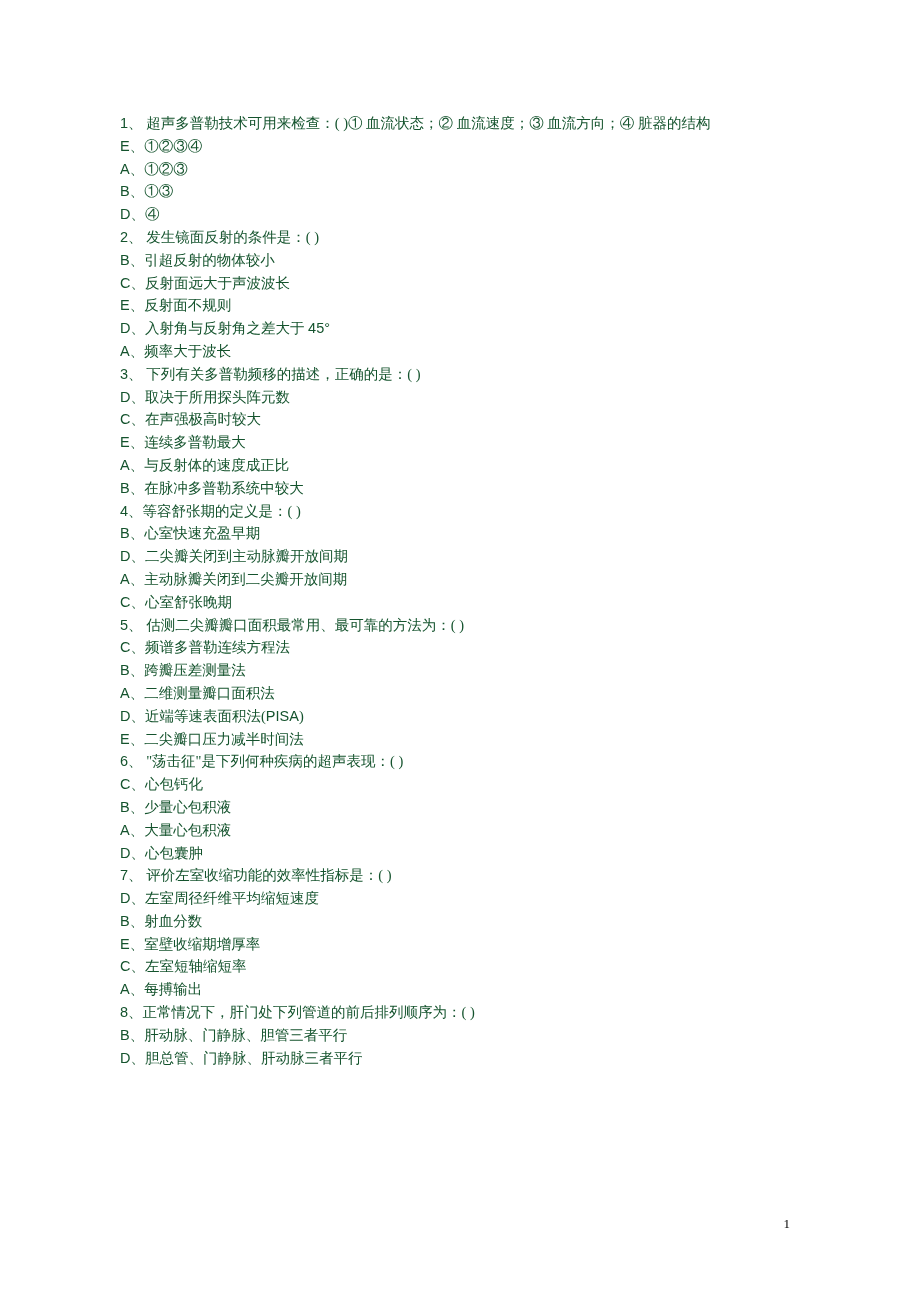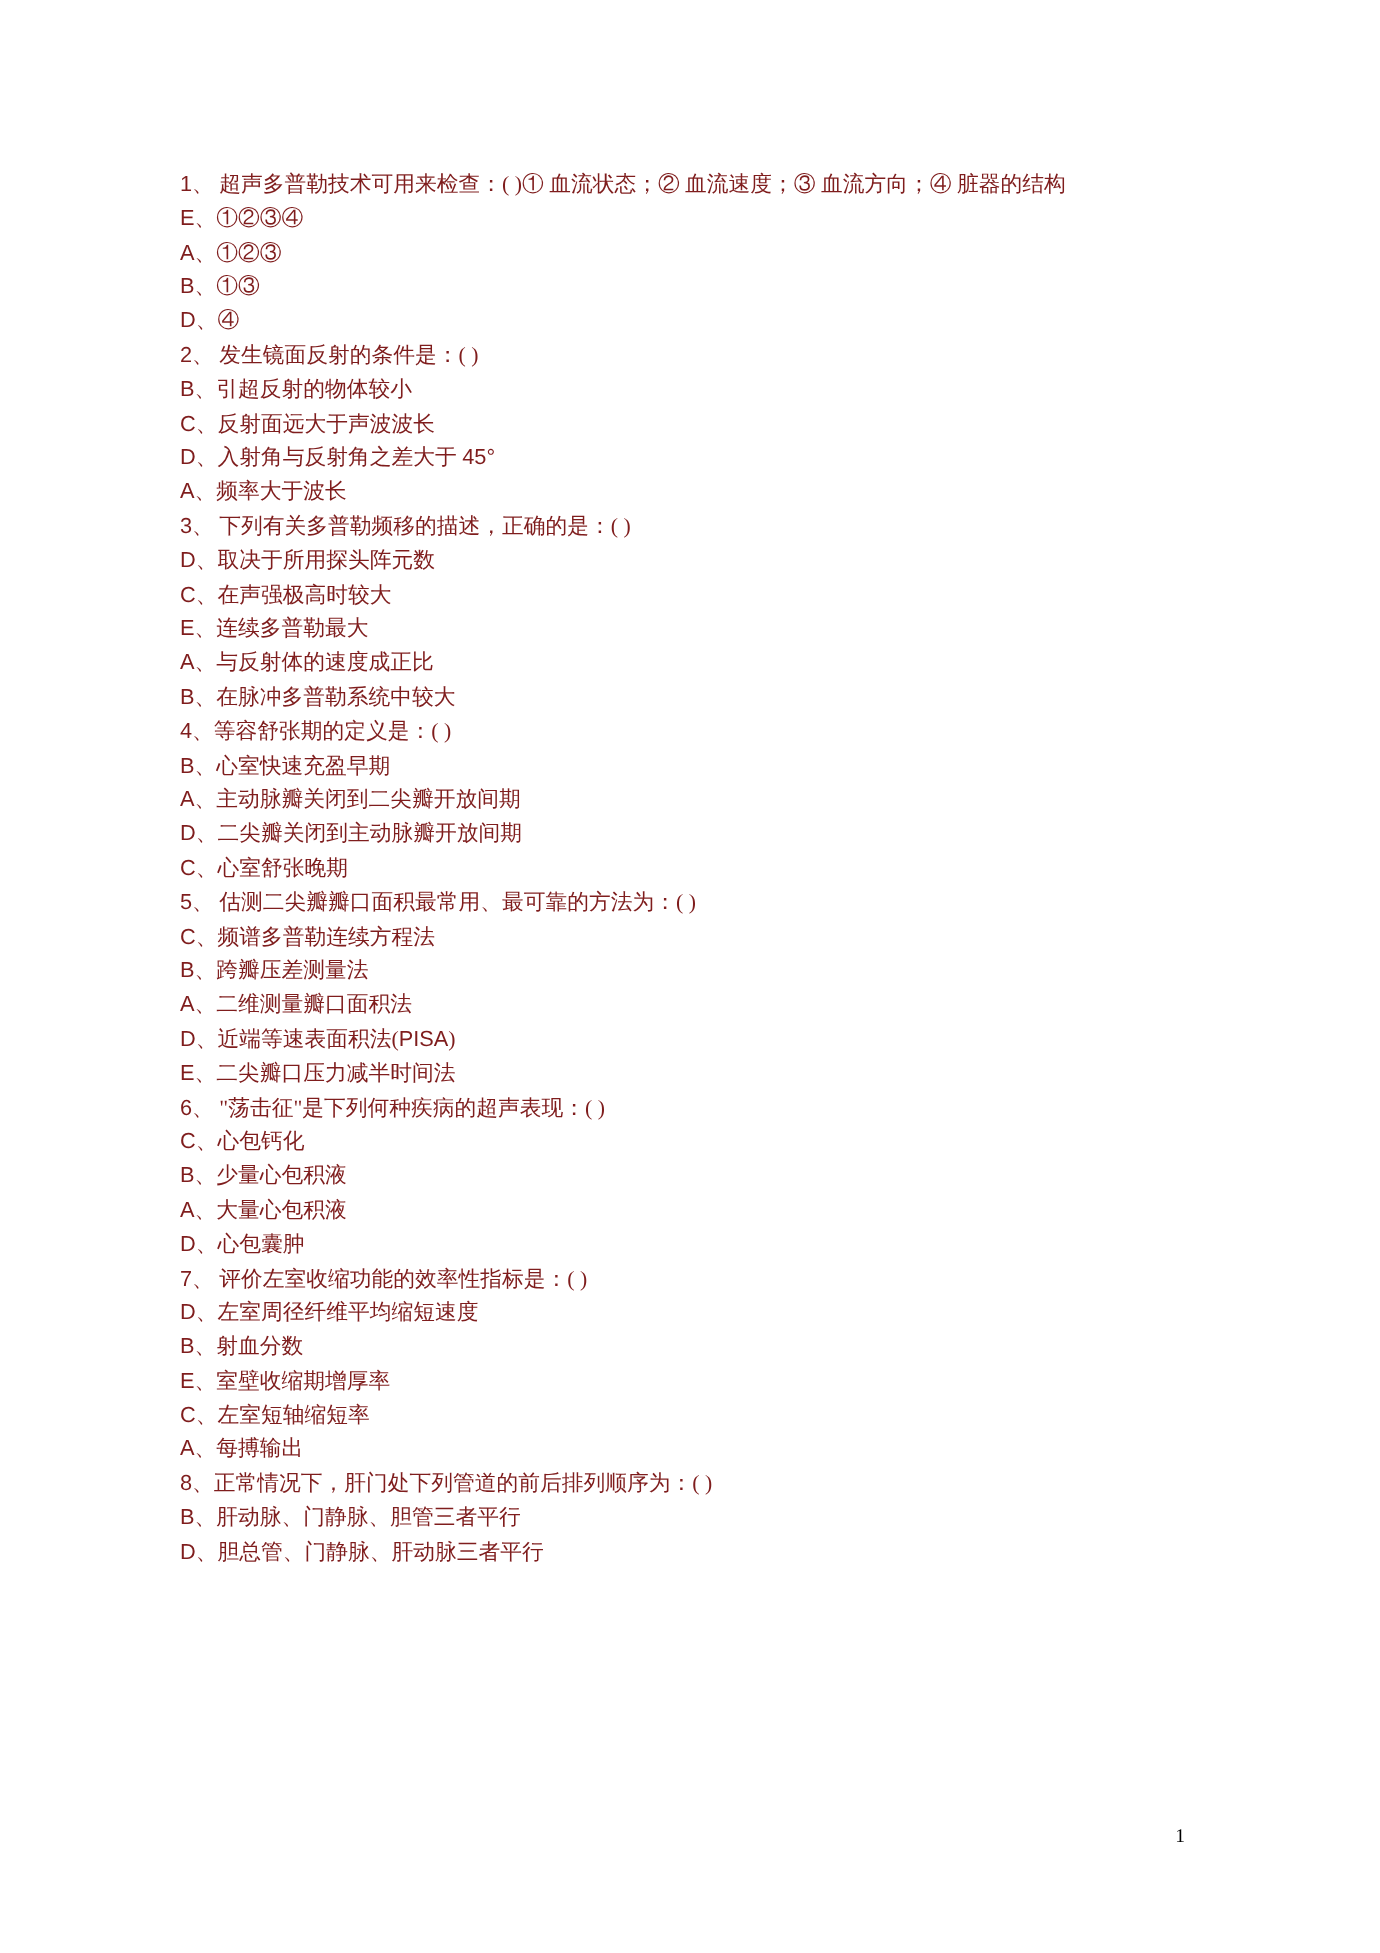--- a/index.html
+++ b/index.html
@@ -8,21 +8,21 @@
     background: #ffffff;
     font-family: "SimSun", "宋体", serif;
     width: 920px;
     height: 1302px;
     position: relative;
   }
   .page {
     padding: 112px 120px 0 120px;
     font-size: 14.5px;
     line-height: 22.8px;
-    color: #7f1d1d;
+    color: #14532d;
   }
   .line {
     white-space: nowrap;
   }
   .num {
     font-family: Arial, "Helvetica Neue", sans-serif;
   }
   .page-num {
     position: absolute;
     bottom: 70px;
@@ -37,32 +37,33 @@
 <div class="page">
   <div id="content">
       <div class="line"><span class="num">1</span>、 超声多普勒技术可用来检查：( )① 血流状态；② 血流速度；③ 血流方向；④ 脏器的结构</div>
       <div class="line"><span class="num">E</span>、①②③④</div>
       <div class="line"><span class="num">A</span>、①②③</div>
       <div class="line"><span class="num">B</span>、①③</div>
       <div class="line"><span class="num">D</span>、④</div>
       <div class="line"><span class="num">2</span>、 发生镜面反射的条件是：( )</div>
       <div class="line"><span class="num">B</span>、引超反射的物体较小</div>
       <div class="line"><span class="num">C</span>、反射面远大于声波波长</div>
+      <div class="line"><span class="num">E</span>、反射面不规则</div>
       <div class="line"><span class="num">D</span>、入射角与反射角之差大于 <span class="num">4</span><span class="num">5</span><span class="num">°</span></div>
       <div class="line"><span class="num">A</span>、频率大于波长</div>
       <div class="line"><span class="num">3</span>、 下列有关多普勒频移的描述，正确的是：( )</div>
       <div class="line"><span class="num">D</span>、取决于所用探头阵元数</div>
       <div class="line"><span class="num">C</span>、在声强极高时较大</div>
       <div class="line"><span class="num">E</span>、连续多普勒最大</div>
       <div class="line"><span class="num">A</span>、与反射体的速度成正比</div>
       <div class="line"><span class="num">B</span>、在脉冲多普勒系统中较大</div>
       <div class="line"><span class="num">4</span>、等容舒张期的定义是：( )</div>
       <div class="line"><span class="num">B</span>、心室快速充盈早期</div>
+      <div class="line"><span class="num">D</span>、二尖瓣关闭到主动脉瓣开放间期</div>
       <div class="line"><span class="num">A</span>、主动脉瓣关闭到二尖瓣开放间期</div>
-      <div class="line"><span class="num">D</span>、二尖瓣关闭到主动脉瓣开放间期</div>
       <div class="line"><span class="num">C</span>、心室舒张晚期</div>
       <div class="line"><span class="num">5</span>、 估测二尖瓣瓣口面积最常用、最可靠的方法为：( )</div>
       <div class="line"><span class="num">C</span>、频谱多普勒连续方程法</div>
       <div class="line"><span class="num">B</span>、跨瓣压差测量法</div>
       <div class="line"><span class="num">A</span>、二维测量瓣口面积法</div>
       <div class="line"><span class="num">D</span>、近端等速表面积法(<span class="num">P</span><span class="num">I</span><span class="num">S</span><span class="num">A</span>)</div>
       <div class="line"><span class="num">E</span>、二尖瓣口压力减半时间法</div>
       <div class="line"><span class="num">6</span>、 "荡击征"是下列何种疾病的超声表现：( )</div>
       <div class="line"><span class="num">C</span>、心包钙化</div>
       <div class="line"><span class="num">B</span>、少量心包积液</div>

